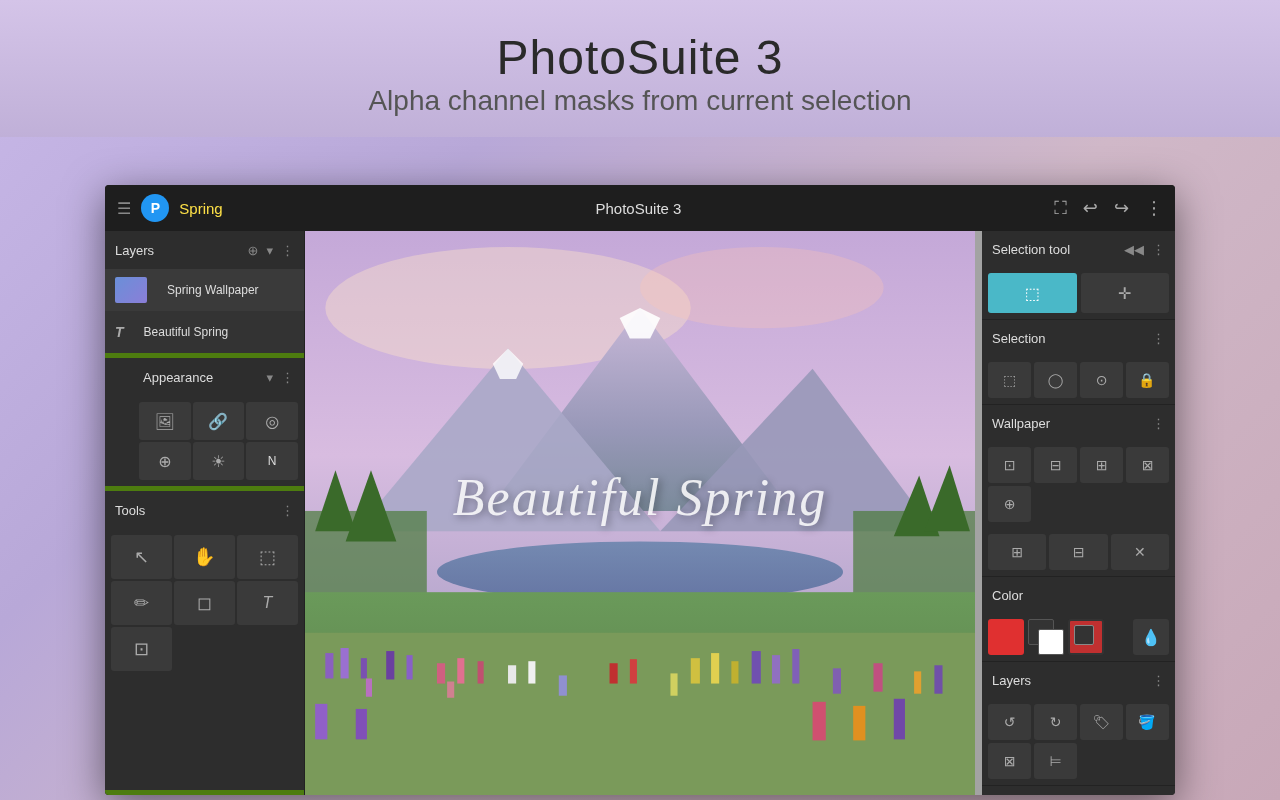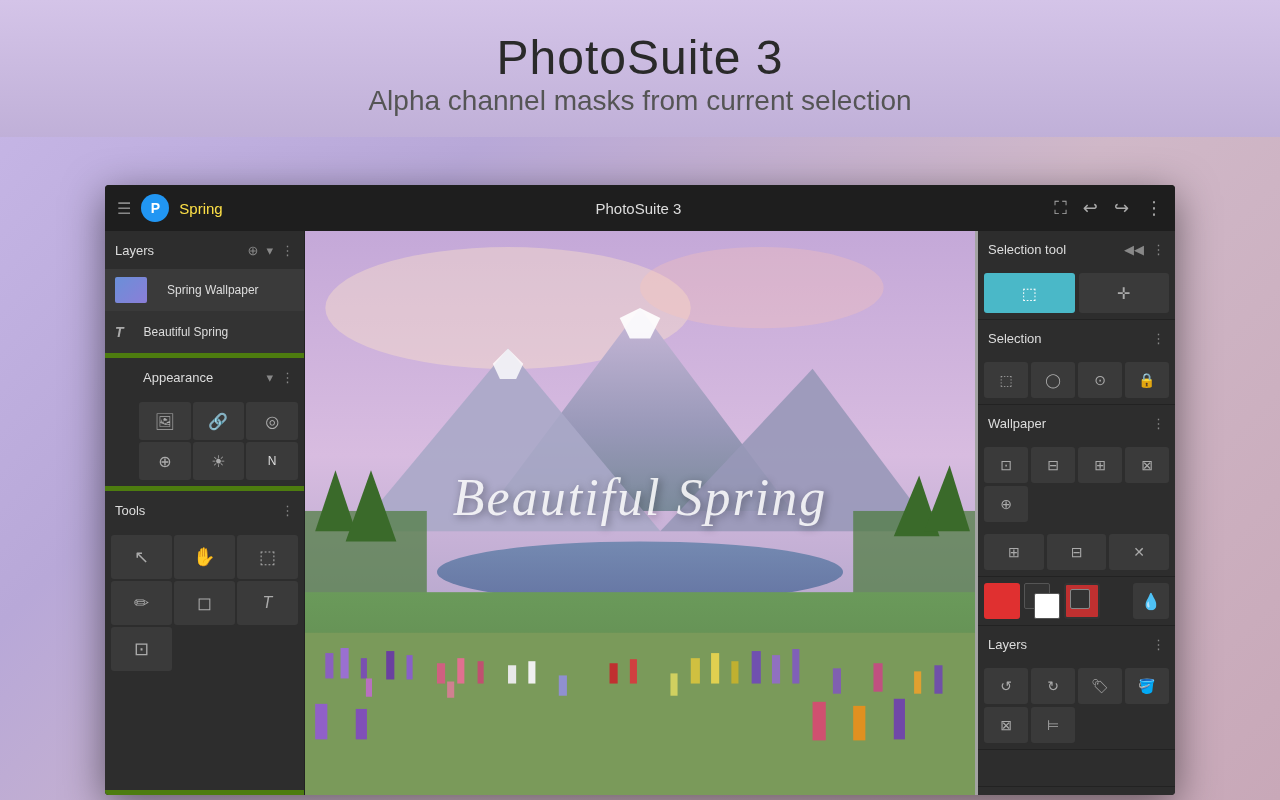--- a/index.html
+++ b/index.html
@@ -258,21 +258,21 @@
       letter-spacing: 2px;
       white-space: nowrap;
       text-shadow: 2px 2px 8px rgba(0,0,0,0.4);
       font-family: Georgia, 'Times New Roman', serif;
     }
 
     
     .right-panel {
       width: 200px;
       background: #2d2d2d;
-      border-left: 3px solid #a3a3a3;
+      border-left: 7px solid #a3a3a3;
       display: flex;
       flex-direction: column;
       overflow-y: auto;
       overflow-x: hidden;
     }
     .right-panel::-webkit-scrollbar { width: 4px; }
     .right-panel::-webkit-scrollbar-thumb { background: #555; }
 
     .right-section {
       border-bottom: 1px solid #222;
@@ -625,20 +625,23 @@
           <div class="right-icon-btn">⊕</div>
         </div>
         <div class="icon-grid icon-grid-3">
           <div class="right-icon-btn">⊞</div>
           <div class="right-icon-btn">⊟</div>
           <div class="right-icon-btn">✕</div>
         </div>
       </div>
 
       <div class="right-section">
+        <div class="right-section-header">
+          <span class="right-section-title">Color</span>
+        </div>
         <div class="color-swatches">
           <div class="color-swatch color-swatch-red"></div>
           <div style="position:relative; width:36px; height:36px; cursor:pointer;">
             <div style="position:absolute; top:0; left:0; width:26px; height:26px; background:#333; border:1px solid #555; border-radius:2px;"></div>
             <div style="position:absolute; bottom:0; right:0; width:26px; height:26px; background:white; border:1px solid #555; border-radius:2px;"></div>
           </div>
           <div style="position:relative; width:36px; height:36px; cursor:pointer;">
             <div style="width:36px; height:36px; background:#c03030; border-radius:3px; border:2px solid #333;"></div>
             <div style="position:absolute; top:6px; left:6px; width:20px; height:20px; background:#333; border-radius:2px; border:1px solid #888;"></div>
           </div>

